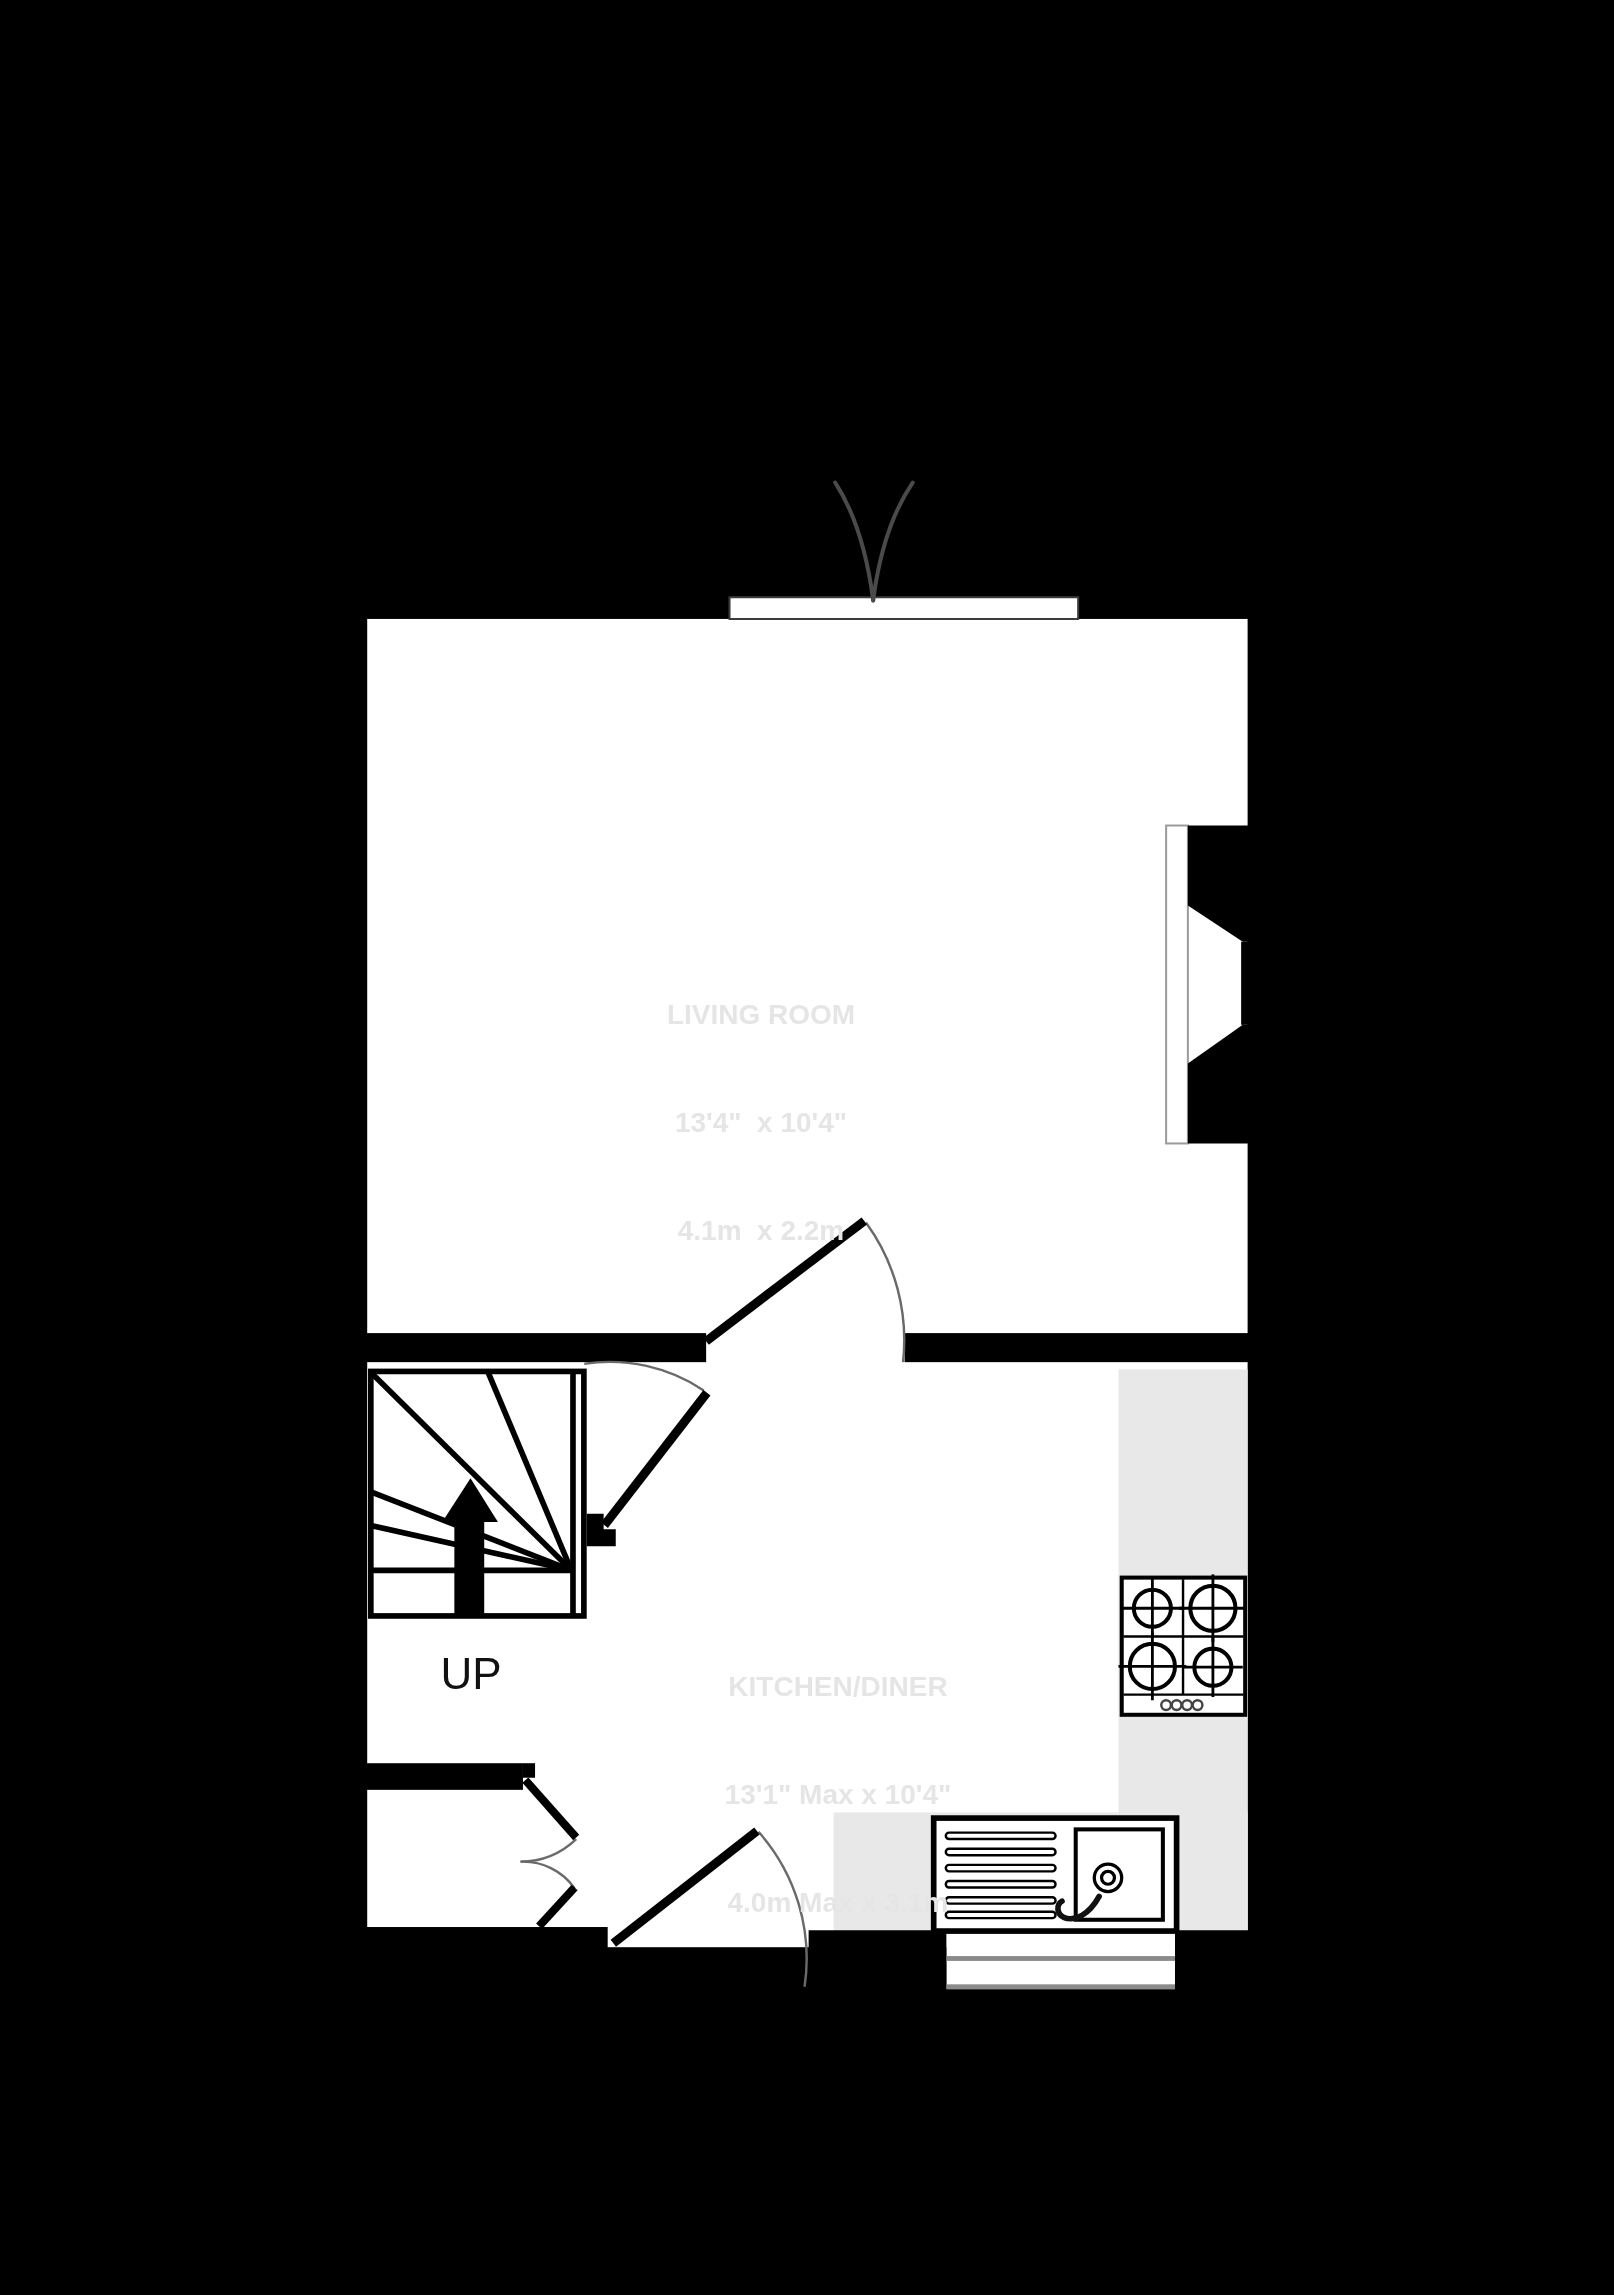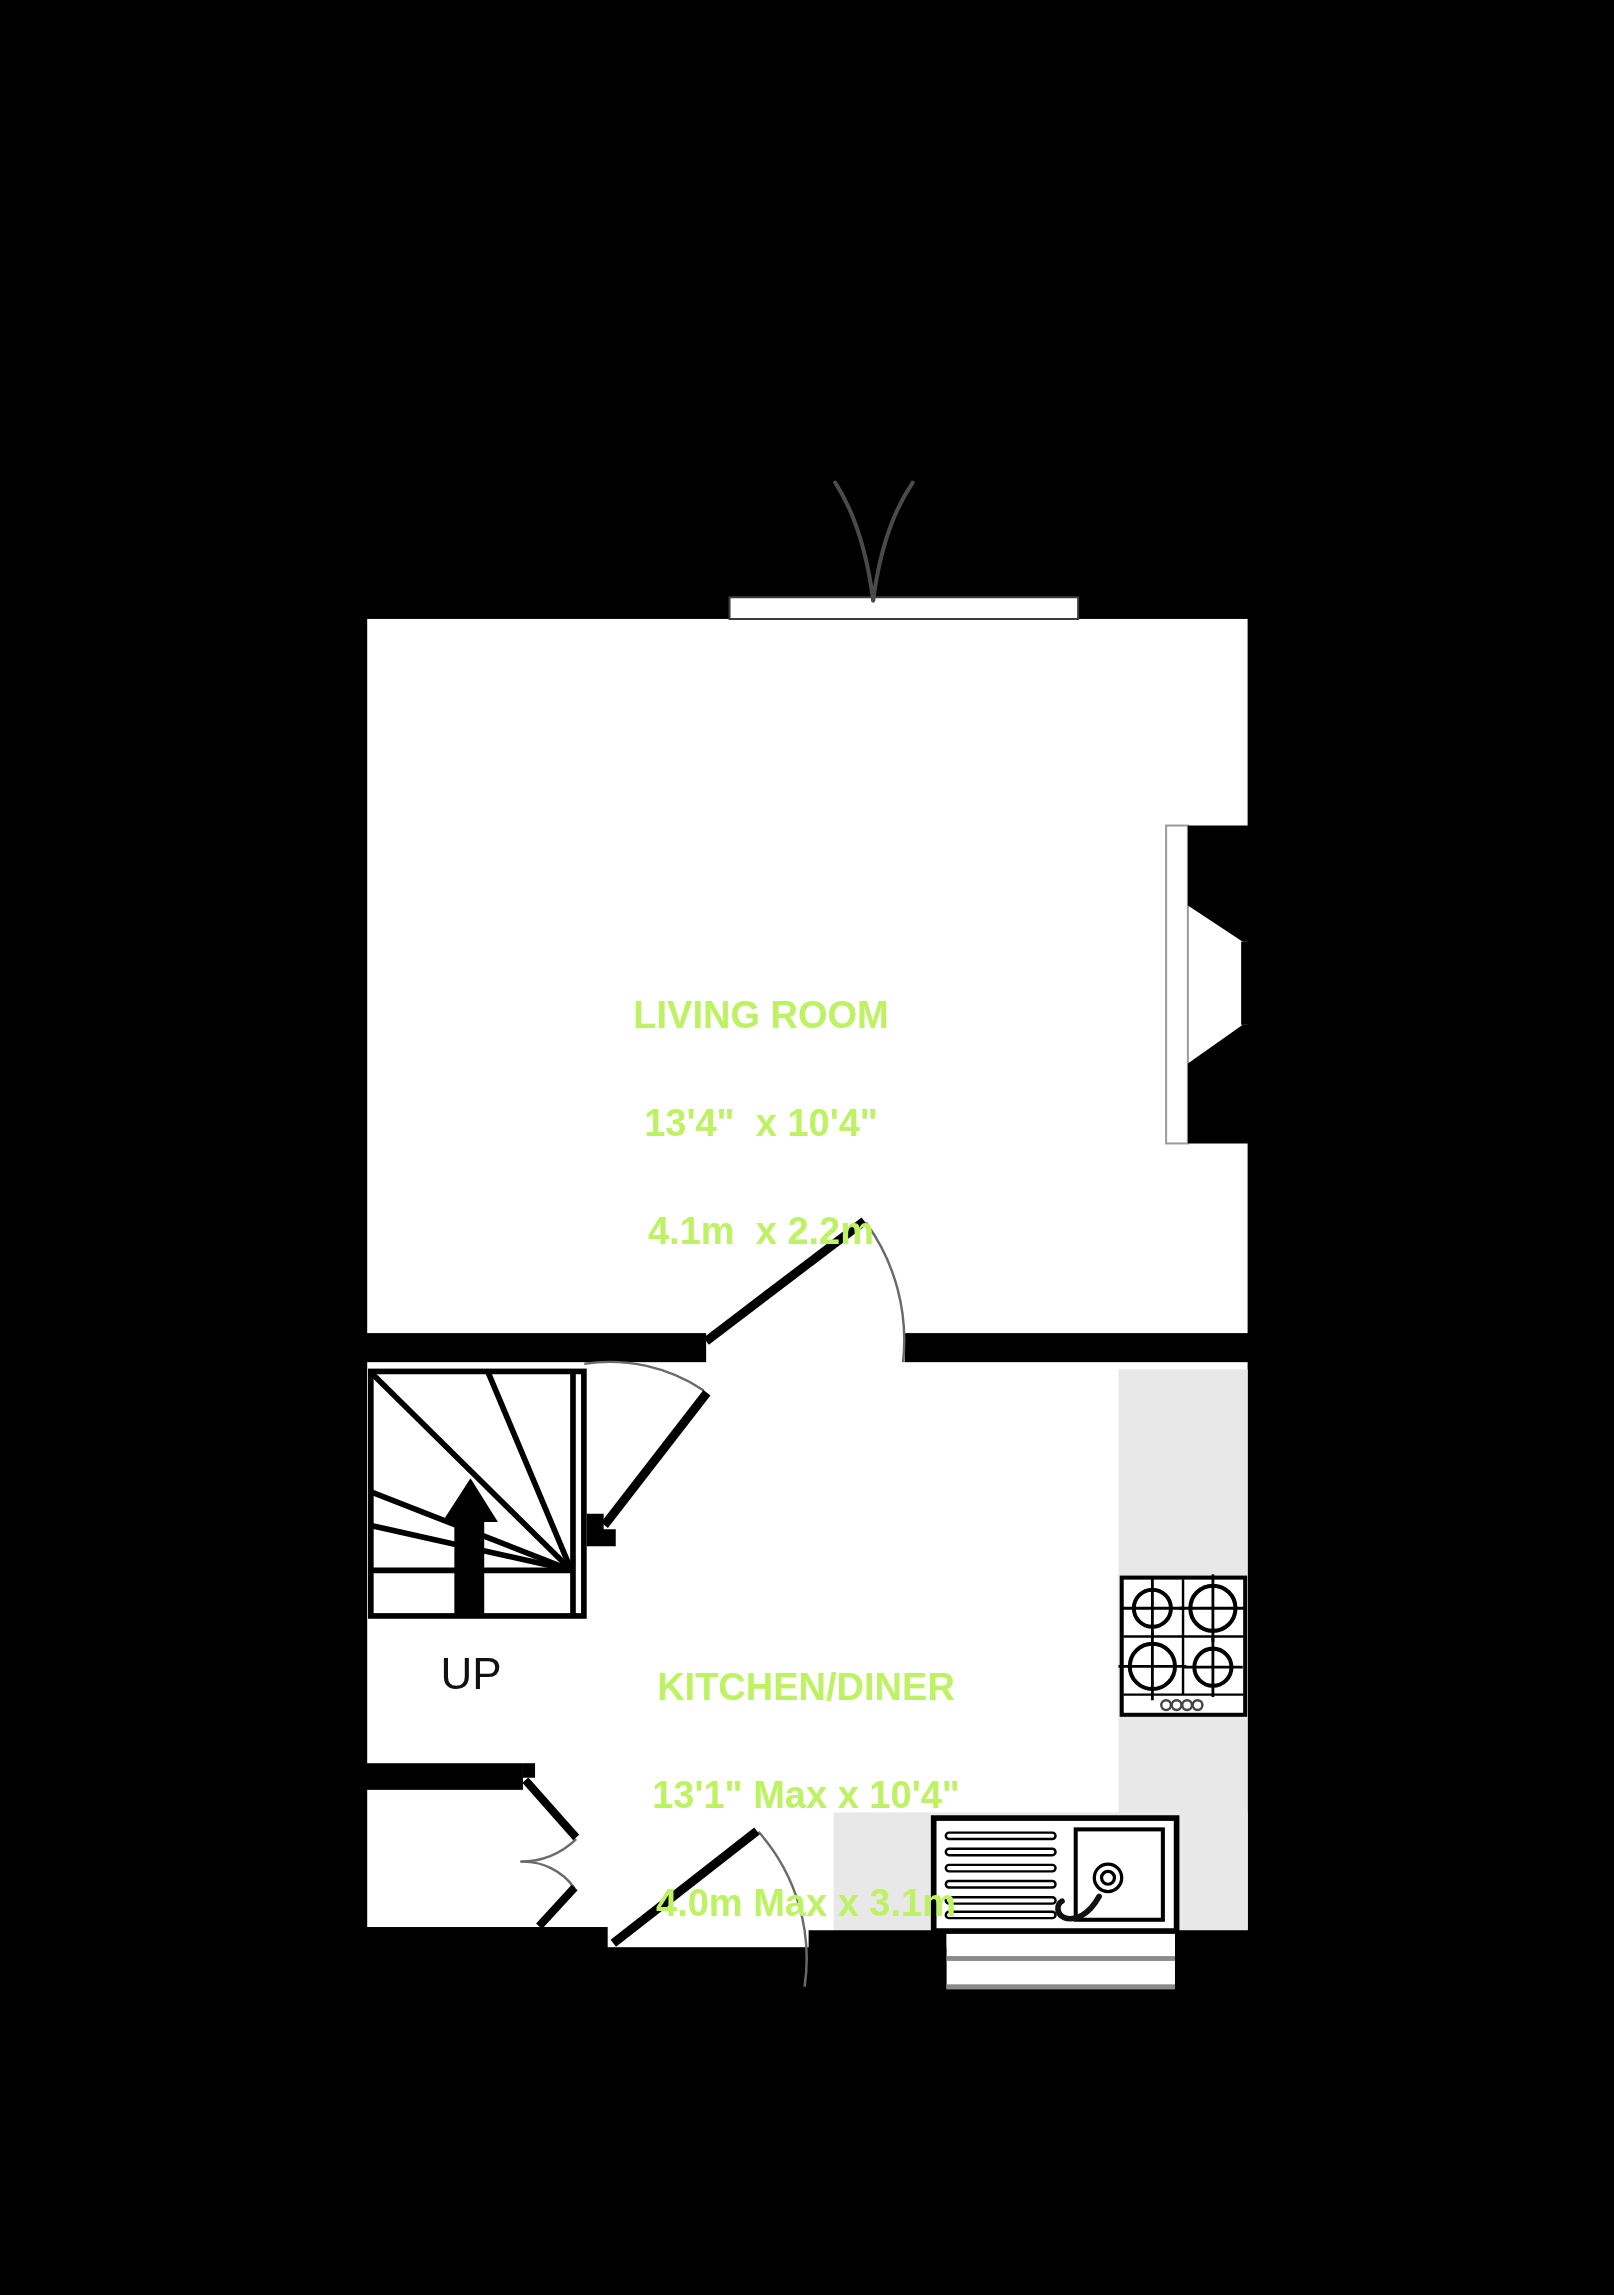--- a/index.html
+++ b/index.html
@@ -1,20 +1,20 @@
 <!DOCTYPE html>
 <html style="font-size:13px"><head>
 <meta charset="utf-8">
 <style>
   html,body{margin:0;padding:0;background:#000;}
   #canvas{position:relative;width:1614px;height:2295px;background:#000;overflow:hidden;
           font-family:"Liberation Sans", sans-serif;}
   #plan-svg{position:absolute;left:0;top:0;}
   .room-label{position:absolute;transform:translateX(-50%);text-align:center;
-              color:#bef264;font-weight:bold;font-size:38px;line-height:36px;white-space:pre;}
+              color:#e5e5e5;font-weight:bold;font-size:28px;line-height:36px;white-space:pre;}
   .up-label{position:absolute;transform:translateX(-50%);text-align:center;
             color:#111;font-weight:400;font-size:44px;line-height:37px;}
 </style>
 </head>
 <body>
 
 <div id="canvas">
 
   <svg id="plan-svg" width="1614" height="2295" viewBox="0 0 2000 2844">
 
@@ -139,21 +139,21 @@
       <path d="M1362,2350 C1350,2372 1332,2382 1318,2376 C1310,2372 1308,2361 1316,2356" stroke="#111111" stroke-width="7" fill="none" stroke-linecap="round"></path>
     </g>
   </svg>
 
   <div class="room-label" style="left:761px;top:925px;">
     <div>LIVING ROOM</div>
     <div>13'4"  x 10'4"</div>
     <div>4.1m  x 2.2m</div>
   </div>
 
-  <div class="room-label" style="left:806px;top:1597px;">
+  <div class="room-label" style="left:838px;top:1597px;">
     <div>KITCHEN/DINER</div>
     <div>13'1" Max x 10'4"</div>
     <div>4.0m Max x 3.1m</div>
   </div>
 
   <div class="up-label" style="left:471px;top:1655px;">UP</div>
 
 </div>
 
 

